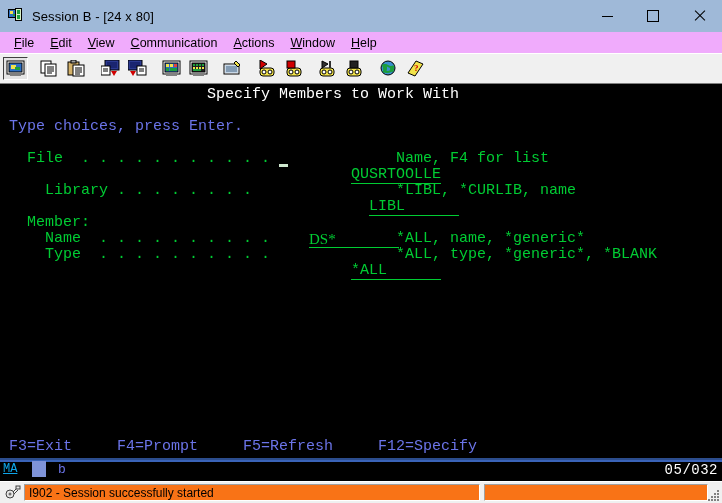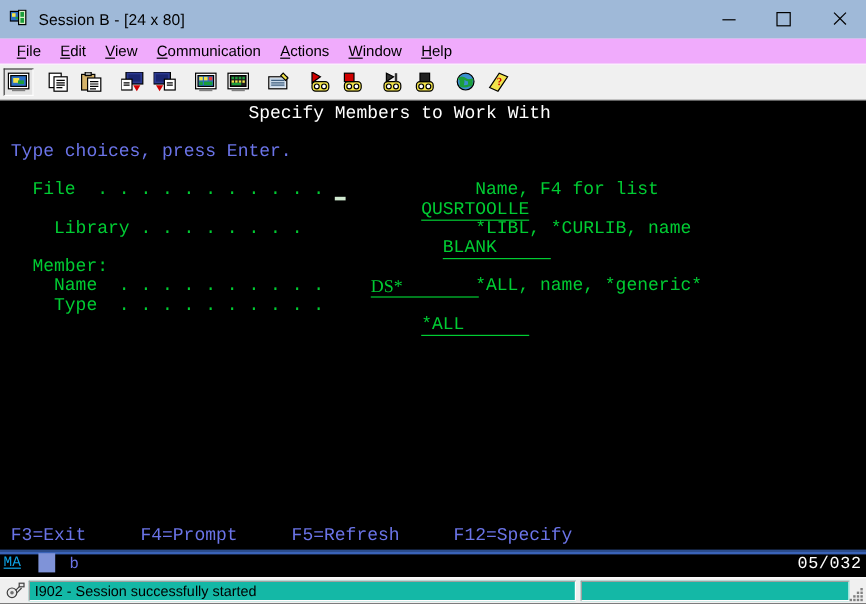--- a/index.html
+++ b/index.html
@@ -254,21 +254,21 @@
     width: 22px;
     height: 19px;
     display: flex;
     align-items: center;
     justify-content: center;
     flex: 0 0 auto;
     margin-left: 2px;
   }
   .sb-panel {
     height: 17px;
-    background: #14b8a6;
+    background: #f97316;
     border: 1px solid #fff;
     border-top-color: #a0a0a0;
     border-left-color: #a0a0a0;
     display: flex;
     align-items: center;
     font-size: 12px;
     color: #000;
     padding-left: 4px;
     box-sizing: border-box;
     overflow: hidden;
@@ -504,36 +504,37 @@
 
       <div class="row green" style="top:66px; left:27px;">File  . . . . . . . . . . .</div>
       <div class="row" style="top:66px; left:279px;">
         <span class="field" style="width:90px;">QUSRTOOLLE</span>
       </div>
       <div class="cursor-blk" style="left:279px; top:79px;"></div>
       <div class="row green" style="top:66px; left:396px;">Name, F4 for list</div>
 
       <div class="row green" style="top:98px; left:45px;">Library . . . . . . . .</div>
       <div class="row" style="top:98px; left:297px;">
-        <span class="field" style="width:90px;">BLANK</span>
+        <span class="field" style="width:90px;">LIBL</span>
       </div>
       <div class="row green" style="top:98px; left:396px;">*LIBL, *CURLIB, name</div>
 
       <div class="row green" style="top:130px; left:27px;">Member:</div>
 
       <div class="row green" style="top:146px; left:45px;">Name  . . . . . . . . . .</div>
       <div class="row" style="top:130px; left:279px;font-family:Liberation Serif, serif;">
         <span class="field" style="width:90px;">DS*</span>
       </div>
       <div class="row green" style="top:146px; left:396px;">*ALL, name, *generic*</div>
 
       <div class="row green" style="top:162px; left:45px;">Type  . . . . . . . . . .</div>
       <div class="row" style="top:162px; left:279px;">
         <span class="field" style="width:90px;">*ALL</span>
       </div>
+      <div class="row green" style="top:162px; left:396px;">*ALL, type, *generic*, *BLANK</div>
 
       <div class="row blue" style="top:354px; left:9px;">F3=Exit</div>
       <div class="row blue" style="top:354px; left:117px;">F4=Prompt</div>
       <div class="row blue" style="top:354px; left:243px;">F5=Refresh</div>
       <div class="row blue" style="top:354px; left:378px;">F12=Specify</div>
     </div>
 
     <div class="oia">
       <div class="oia-line"></div>
       <div class="oia-ma"><u>MA</u></div>

